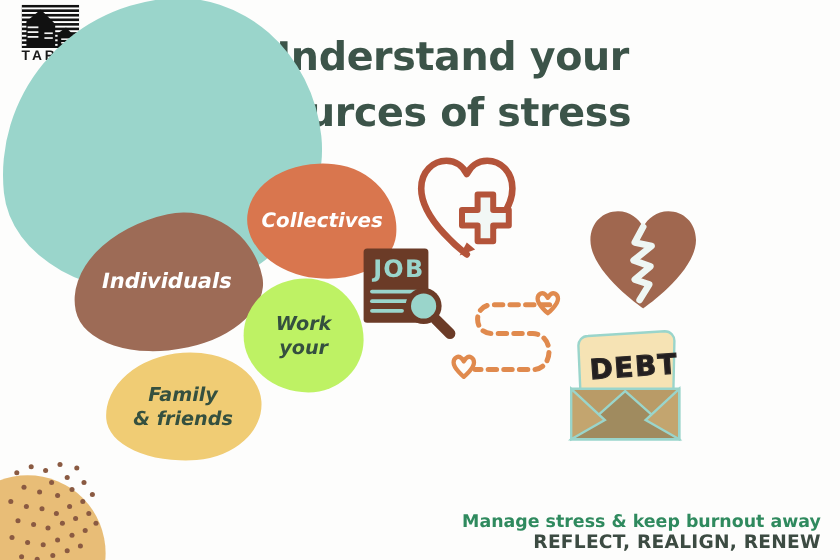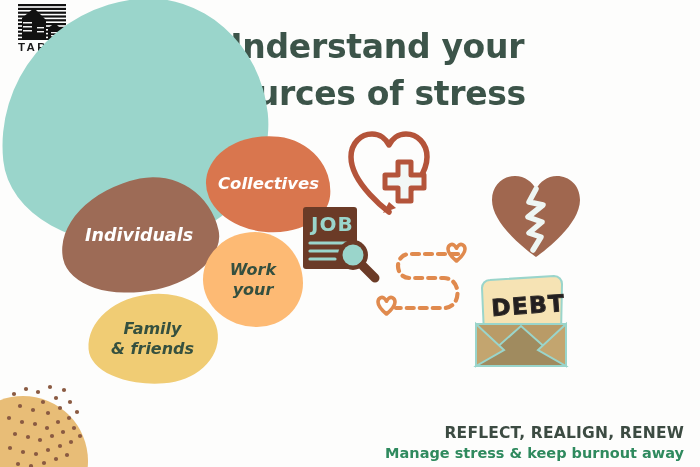--- a/index.html
+++ b/index.html
@@ -66,21 +66,21 @@
   #blob-collectives {
     left: 206px; top: 136px; width: 125px; height: 96px;
     background: #d9764e;
     border-radius: 54% 46% 50% 50% / 52% 56% 44% 48%;
     transform: rotate(6deg);
     color: #ffffff; font-size: 16.5px;
   }
   #blob-collectives > span { transform: rotate(-6deg); }
   #blob-workplace {
     left: 203px; top: 232px; width: 100px; height: 95px;
-    background: #fdba74;
+    background: #bef264;
     border-radius: 52% 48% 46% 54% / 50% 54% 46% 50%;
     color: #35503f; font-size: 16px;
   }
   #blob-family {
     left: 88px; top: 294px; width: 130px; height: 90px;
     background: #f0cc74;
     border-radius: 52% 48% 44% 56% / 56% 50% 50% 44%;
     transform: rotate(-4deg);
     color: #35503f; font-size: 16px;
   }
@@ -253,17 +253,17 @@
         <circle cx="31" cy="86" r="2.1"></circle>
         <circle cx="44" cy="83" r="2.1"></circle>
       <circle cx="56" cy="79" r="2.1"></circle>
         <circle cx="67" cy="75" r="2.1"></circle>
       <circle cx="77" cy="32" r="2.1"></circle>
         <circle cx="80" cy="56" r="2.1"></circle>
     </g>
   </svg>
 
   <div id="footer">
+    <div id="footer-l2">Manage stress &amp; keep burnout away</div>
     <div id="footer-l1">REFLECT, REALIGN, RENEW</div>
-    <div id="footer-l2">Manage stress &amp; keep burnout away</div>
   </div>
 
 </div>
 
 </body></html>

